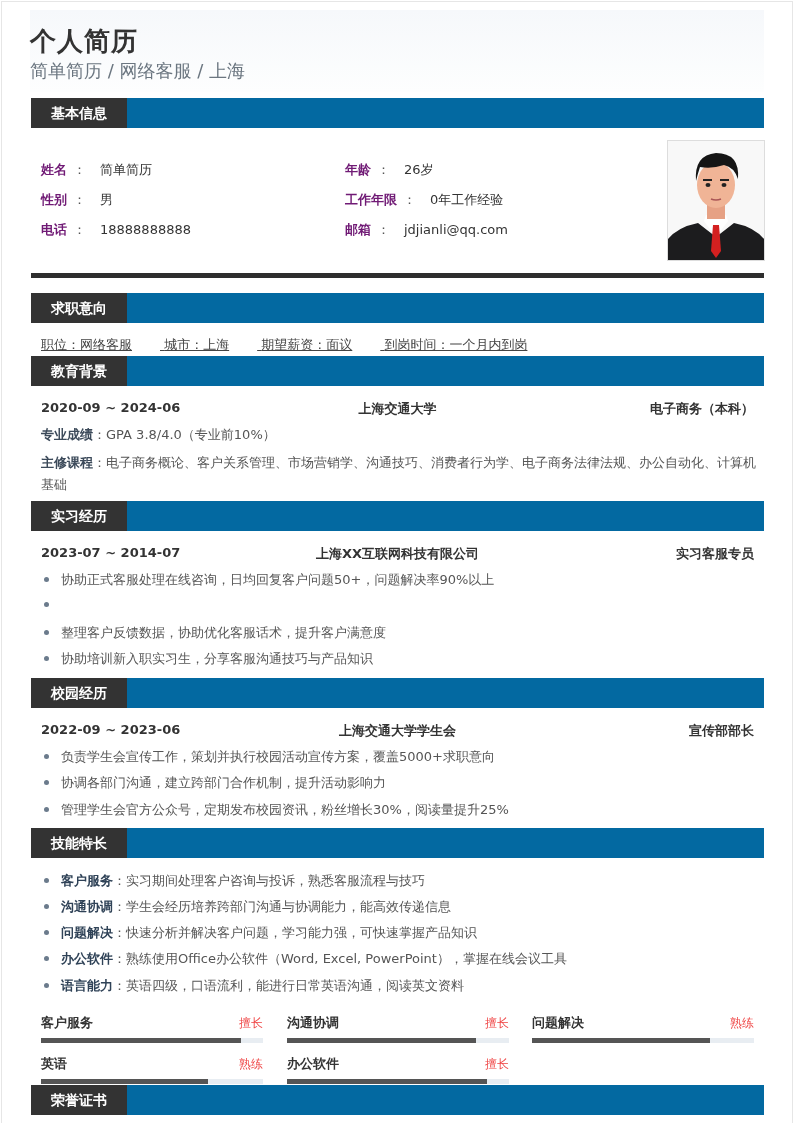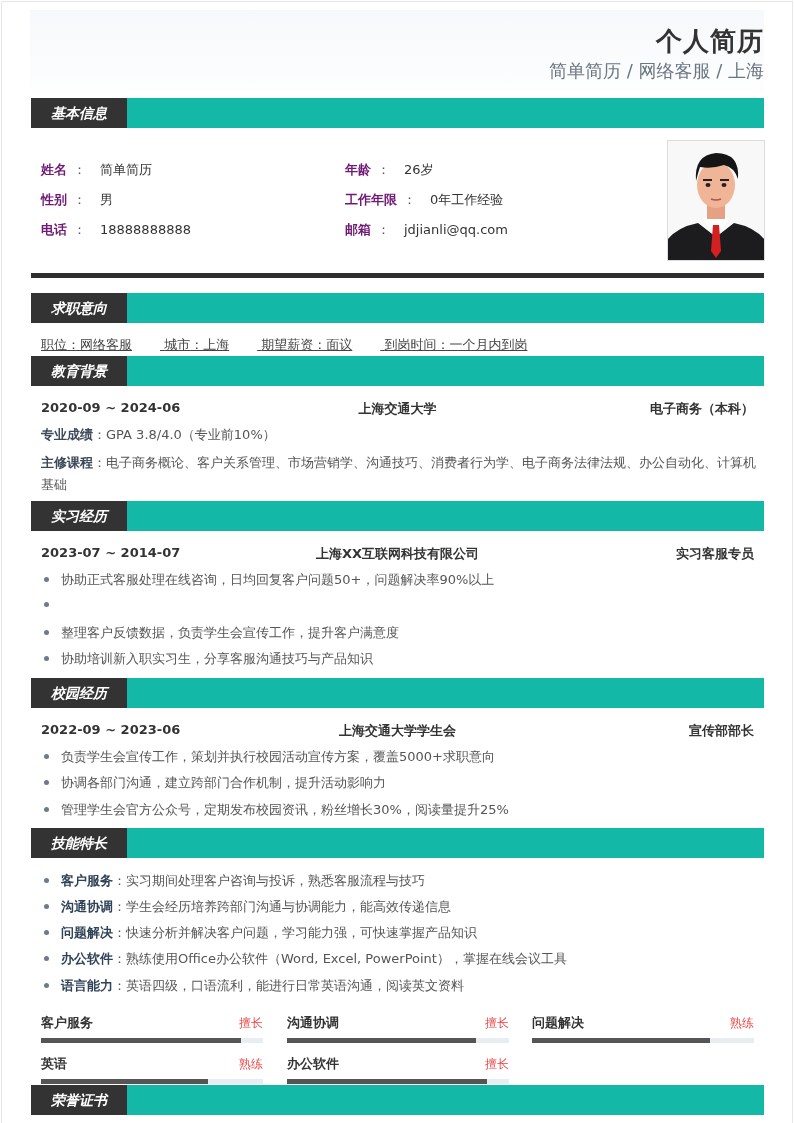--- a/index.html
+++ b/index.html
@@ -1,21 +1,21 @@
 <!DOCTYPE html>
 <html><head>
 <meta charset="utf-8">
 <style>
   html, body { margin:0; padding:0; background:#ffffff; }
   body { width:794px; height:1123px; overflow:hidden; font-family:"DejaVu Sans","Liberation Sans",sans-serif; color:#333; position:relative; }
   .page { position:absolute; left:1px; top:1px; width:790px; height:1121px; border:1px solid #e6e6e6; border-bottom:none; background:#fff; }
-  .header { position:absolute; left:30px; top:10px; width:734px; height:82px; background:linear-gradient(#f6f8fb,#fdfefe); text-align:right; }
+  .header { position:absolute; left:30px; top:10px; width:734px; height:82px; background:linear-gradient(#f6f8fb,#fdfefe); text-align:left; }
   .header .title { font-size:26px; font-weight:bold; color:#333; margin-top:16px; letter-spacing:1px; line-height:30px; }
   .header .subtitle { font-size:18px; color:#6b7680; margin-top:6px; line-height:18px; }
-  .sec { position:absolute; left:31px; width:733px; height:30px; background:#14b8a6;font-style:italic; }
+  .sec { position:absolute; left:31px; width:733px; height:30px; background:#0369a1; }
   .sec .lab { display:inline-block; background:#333; color:#fff; font-weight:bold; font-size:14px; height:30px; line-height:30px; width:96px; text-align:center; }
   .info-row { position:absolute; font-size:13px; line-height:18px; color:#333; }
   .info-row .k { font-weight:bold; color:#701a75; display:inline-block; }
   .info-row .c { color:#555; display:inline-block; margin:0 14px 0 6px; }
   .photo { position:absolute; left:667px; top:140px; width:96px; height:119px; border:1px solid #ddd; background:#fafafa; overflow:hidden; }
   .divider { position:absolute; left:31px; top:273px; width:733px; height:5px; background:#2e2e2e; }
   .intent { position:absolute; left:41px; top:336px; font-size:13px; color:#444; white-space:nowrap;text-decoration:underline; }
   .intent span { margin-right:28px; }
   .rowhead { position:absolute; left:41px; width:713px; height:20px; font-size:13px; font-weight:bold; color:#333; }
   .rowhead .l { position:absolute; left:0; }
@@ -112,21 +112,21 @@
 <div class="sec" style="top:501px">
   <span class="lab">实习经历</span>
 </div>
 <div class="rowhead" style="top:545px">
   <span class="l">2023-07 ~ 2014-07</span>
   <span class="m">上海XX互联网科技有限公司</span>
   <span class="r">实习客服专员</span>
 </div>
 <div class="bul" style="top:571px"><span class="dot"></span><span>协助正式客服处理在线咨询，日均回复客户问题50+，问题解决率90%以上</span></div>
 <div class="bul" style="top:597px"><span class="dot"></span></div>
-<div class="bul" style="top:624px"><span class="dot"></span><span>整理客户反馈数据，负责学生会宣传工作，提升客户满意度</span></div>
+<div class="bul" style="top:624px"><span class="dot"></span><span>整理客户反馈数据，协助优化客服话术，提升客户满意度</span></div>
 <div class="bul" style="top:650px"><span class="dot"></span><span>协助培训新入职实习生，分享客服沟通技巧与产品知识</span></div>
 
 <div class="sec" style="top:678px">
   <span class="lab">校园经历</span>
 </div>
 <div class="rowhead" style="top:722px">
   <span class="l">2022-09 ~ 2023-06</span>
   <span class="m">上海交通大学学生会</span>
   <span class="r">宣传部部长</span>
 </div>

